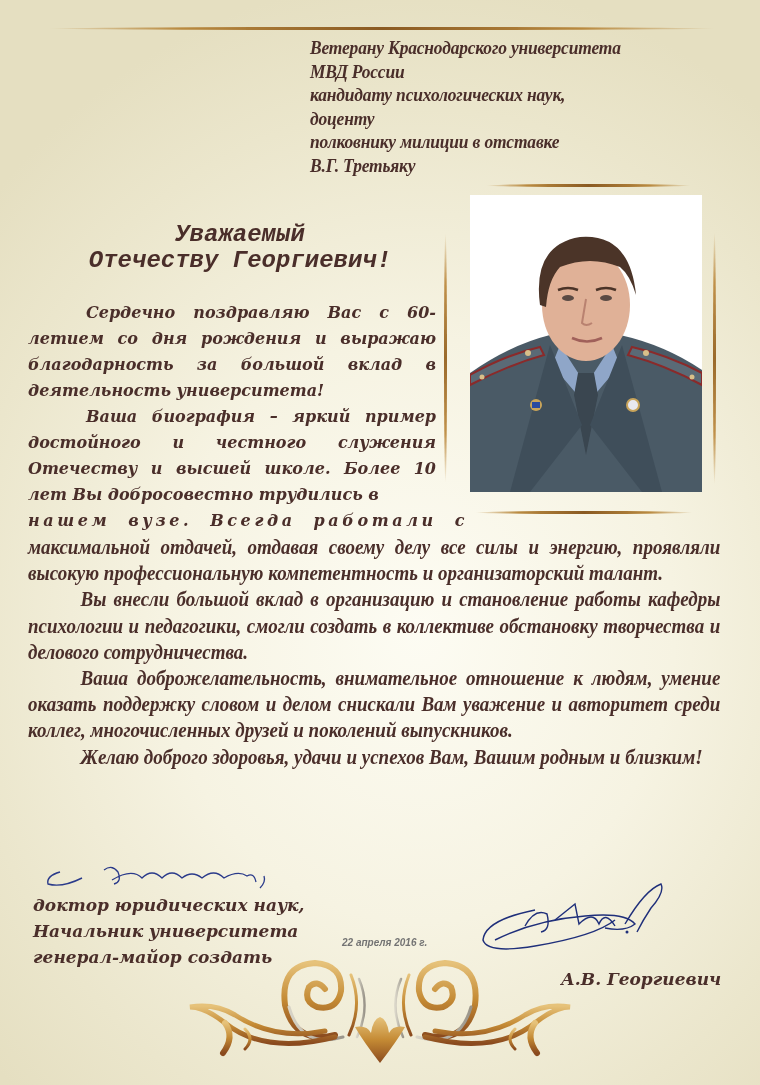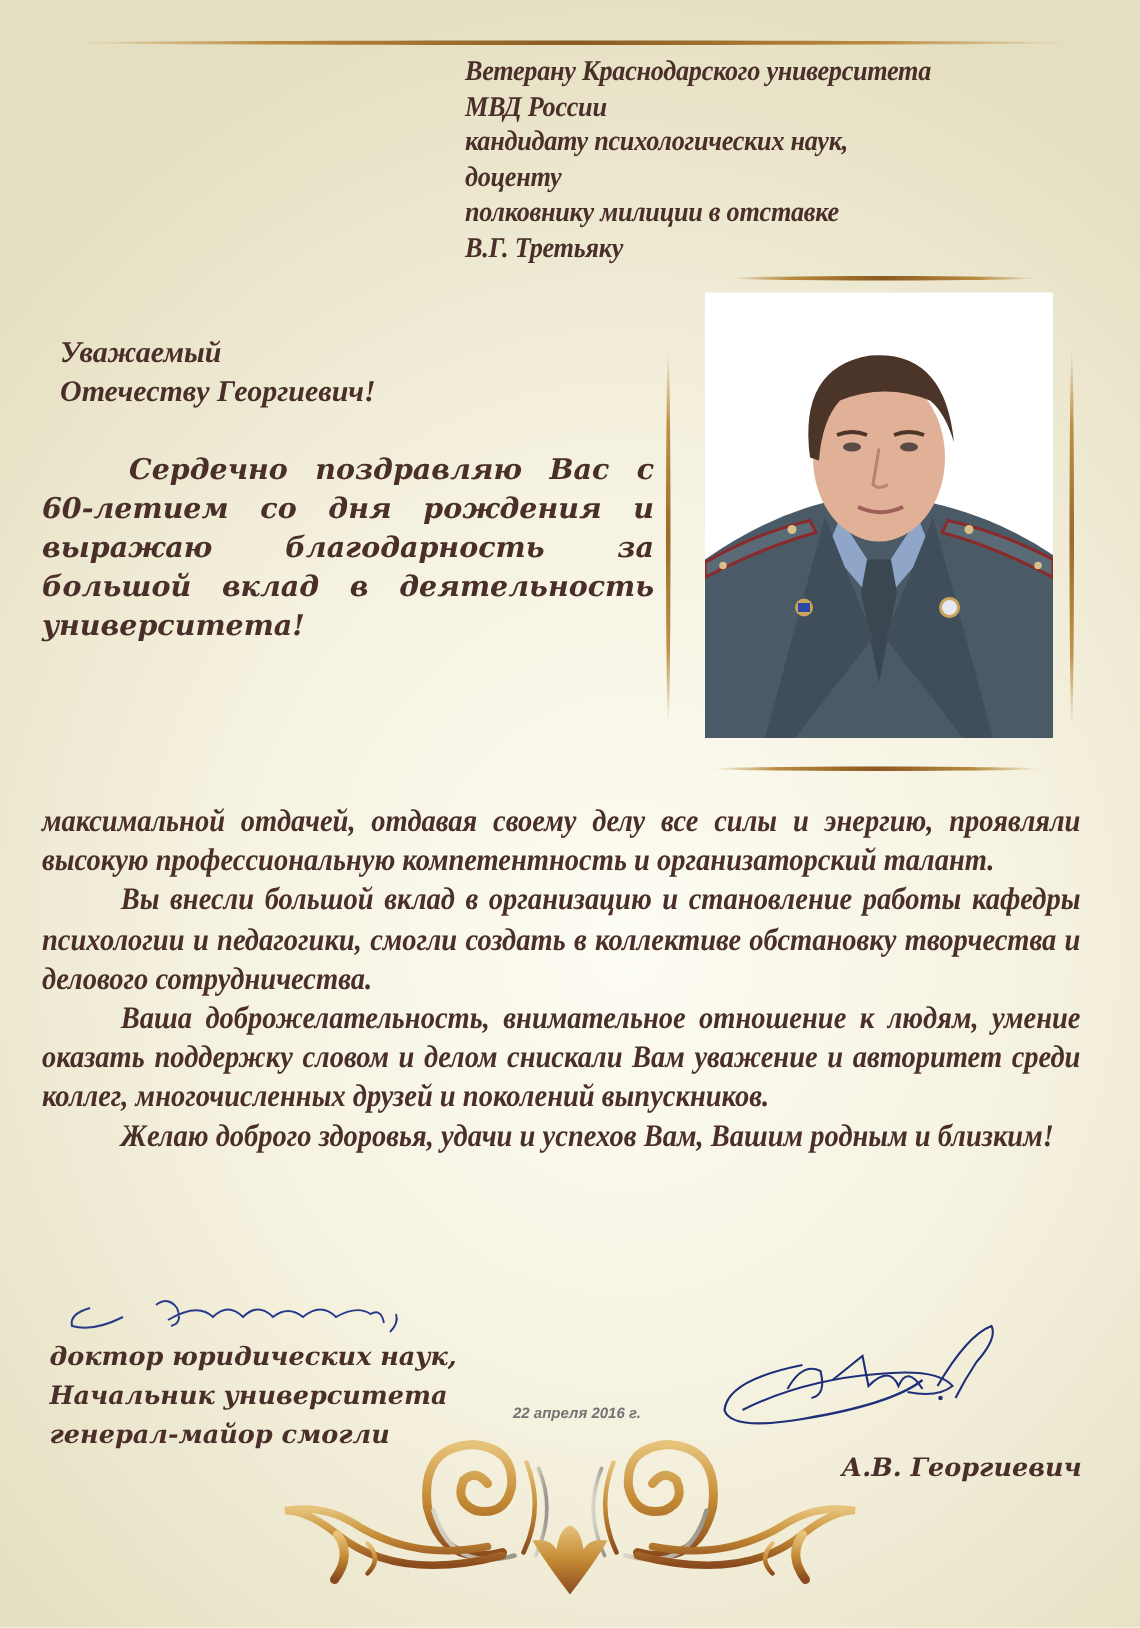--- a/index.html
+++ b/index.html
@@ -21,27 +21,27 @@
     border-radius: 50%;
   }
   .recipient {
     left: 310px; top: 36px; width: 420px;
     font-family: "Liberation Serif", serif; font-weight: bold; font-style: italic;
     font-size: 19px; line-height: 23.5px; letter-spacing: -0.2px;
     transform: scaleX(0.92); transform-origin: left top;
   }
   .recipient div { white-space: nowrap; }
   .salutation {
-    left: 40px; top: 222px; width: 400px; text-align: left;
-    font-family: Liberation Serif, serif; font-weight: bold; font-style: italic;
-    font-size: 20px; line-height: 26px;
+    left: 40px; top: 222px; width: 400px; text-align: center;
+    font-family: Liberation Mono, monospace; font-weight: bold; font-style: italic;
+    font-size: 24px; line-height: 26px;
   }
   .body-text {
     font-family: "DejaVu Serif", serif; font-weight: bold; font-style: italic;
-    font-size: 19px; line-height: 26px; text-align: justify;
+    font-size: 16px; line-height: 26px; text-align: justify;
   }
   .para-left { left: 28px; top: 300px; width: 408px; }
   .para-left p, .para-full p { margin: 0; text-indent: 58px; }
   .wide-line { text-align-last: justify; letter-spacing: 3.6px; }
   .para-full {
     left: 28px; top: 534px; width: 692px;
     font-family: "Liberation Serif", serif; font-weight: bold; font-style: italic;
     font-size: 21px; line-height: 26.2px; text-align: justify;
     transform: scaleX(0.905); transform-origin: left top; width: 765px;
   }
@@ -123,20 +123,22 @@
     <path d="M88 95 Q98 91 108 95" stroke="#4b3428" stroke-width="2.5" fill="none"></path>
     <path d="M126 95 Q136 91 146 95" stroke="#4b3428" stroke-width="2.5" fill="none"></path>
 
     <path d="M116 104 L112 128 Q116 132 122 128" stroke="#b98270" stroke-width="2" fill="none"></path>
     <path d="M102 143 Q117 150 132 143" stroke="#a0605a" stroke-width="2.5" fill="none"></path>
   </svg>
 </div>
 
 <div class="abs body-text para-left">
   <p>Сердечно поздравляю Вас с  60-летием со дня рождения и выражаю благодарность за  большой вклад в деятельность университета!</p>
+  <p>Ваша биография – яркий пример достойного и честного служения Отечеству и высшей школе. Более 10 лет Вы добросовестно трудились в</p>
+  <div class="wide-line" style="width:440px;">нашем вузе. Всегда работали с</div>
 </div>
 
 <div class="abs para-full">
   <div>максимальной отдачей, отдавая  своему делу все силы и энергию, проявляли высокую профессиональную компетентность и организаторский  талант.</div>
   <p>Вы внесли большой вклад в организацию и становление работы кафедры психологии и педагогики, смогли создать в коллективе обстановку творчества и делового сотрудничества.</p>
   <p>Ваша доброжелательность, внимательное отношение к людям, умение оказать поддержку словом и делом снискали Вам уважение и авторитет среди коллег, многочисленных друзей и поколений выпускников.</p>
   <p>Желаю доброго здоровья, удачи и успехов Вам, Вашим родным и близким!</p>
 </div>
 
 <div class="abs handwrite">
@@ -144,21 +146,21 @@
     <path d="M18 10 Q4 14 6 22 Q20 26 40 16" stroke="#2a3a8a" stroke-width="1.4" fill="none"></path>
     <path d="M62 8 Q70 2 76 10 Q80 20 72 22 M70 18 Q90 6 100 16 Q110 6 120 16 Q130 6 140 16 Q150 8 160 16 Q172 6 182 16 Q196 8 205 14 Q212 10 214 20" stroke="#2a3a8a" stroke-width="1.3" fill="none"></path>
     <path d="M222 14 Q224 20 218 26" stroke="#2a3a8a" stroke-width="1.3" fill="none"></path>
   </svg>
   <span style="position:absolute; left:0; top:0; opacity:0;">с уважением,</span>
 </div>
 
 <div class="abs sign-block">
   <div>доктор юридических наук,</div>
   <div>Начальник университета</div>
-  <div>генерал-майор смогли</div>
+  <div>генерал-майор создать</div>
 </div>
 
 <div class="abs date">22 апреля  2016 г.</div>
 
 <div class="abs" style="left:475px; top:880px;">
   <svg width="190" height="80" viewBox="0 0 190 80">
     <path d="M60 30 Q10 40 8 60 Q12 74 60 66 Q120 56 140 40" stroke="#1f2f7a" stroke-width="1.5" fill="none"></path>
     <path d="M20 60 Q60 40 110 36 Q150 32 160 44 Q150 52 130 48" stroke="#1f2f7a" stroke-width="1.4" fill="none"></path>
     <path d="M50 46 Q60 28 72 34 Q76 50 66 52 M80 40 L100 24 L104 44 Q118 30 124 44 Q130 30 140 46" stroke="#1f2f7a" stroke-width="1.4" fill="none"></path>
     <path d="M150 44 Q170 10 186 4 Q190 12 176 28 Q168 40 162 52" stroke="#1f2f7a" stroke-width="1.4" fill="none"></path>

